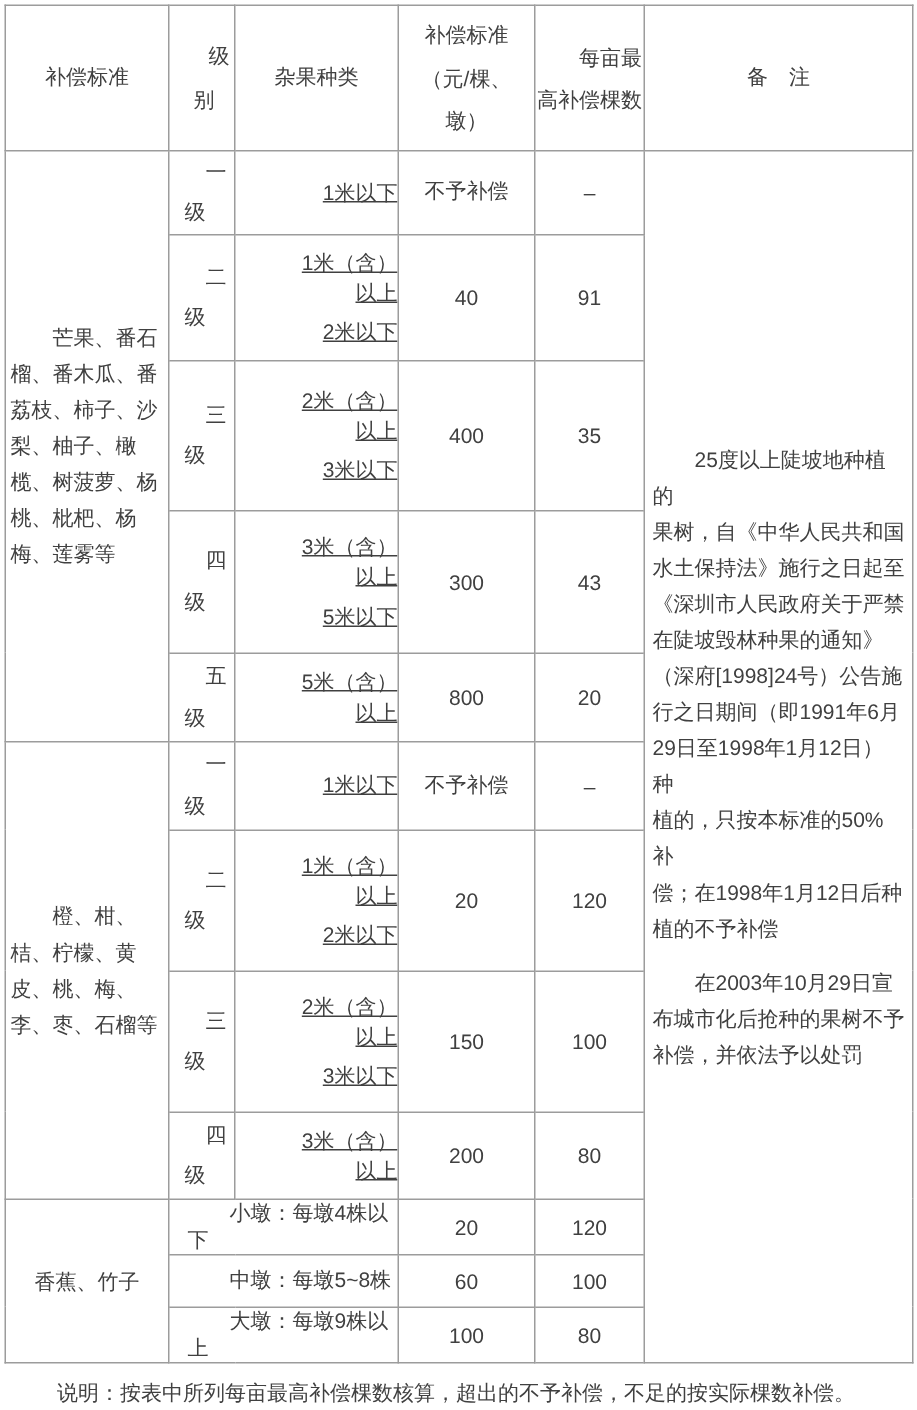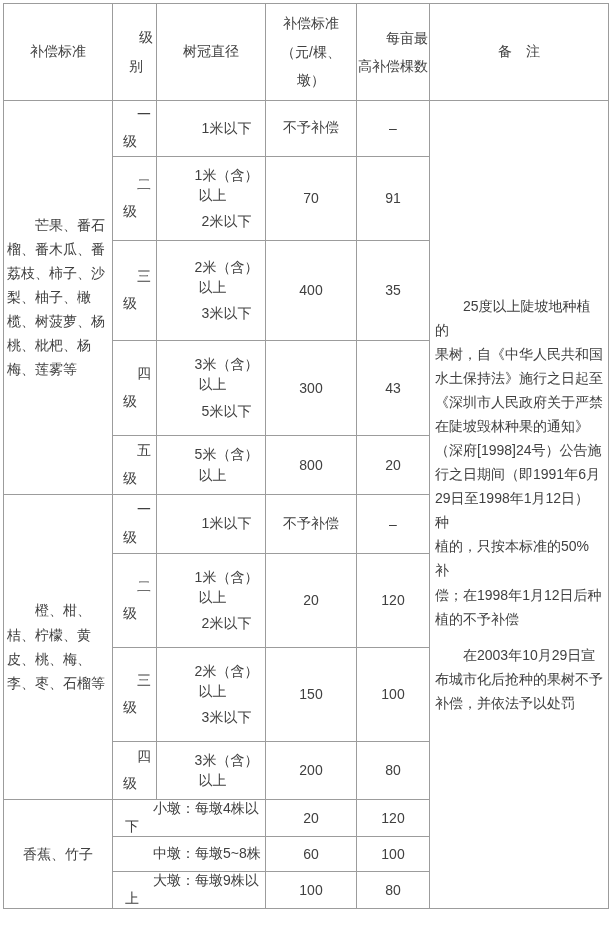--- a/index.html
+++ b/index.html
@@ -16,21 +16,21 @@
   }
   
   .h-center{text-align:center;}
   .h-level{white-space:pre-line;text-align:left;padding-left:16px;text-indent:10px;line-height:2.05;}
   .h-std{white-space:pre-line;text-align:center;line-height:2.05;}
   .h-max{white-space:pre-line;text-align:left;text-indent:2em;padding:0 1px;line-height:2.0;}
   
   .species{white-space:pre-line;text-align:left;text-indent:2em;padding:12px 3px;line-height:1.72;}
   .species-center{text-align:center;text-indent:0;white-space:normal;}
   .level{white-space:pre-line;text-align:left;padding-left:10px;text-indent:1em;line-height:1.95;}
-  .diam{text-align:center;}
+  .diam{text-align:right;text-decoration:underline;}
   .diam p{margin:6px 0;padding-left:3px;text-indent:2em;white-space:pre-line;line-height:1.45;}
   .diam-merged{text-align:left;text-indent:2em;padding-left:12px;}
   .num{text-align:center;}
   .remarks{vertical-align:middle;padding:0 5px;margin-left:32px;}
   .remarks p{white-space:pre-line;text-align:left;text-indent:2em;line-height:1.72;margin:12px 0;}
   .footnote{margin:11px 0 0 35px;}
 </style>
 </head>
 <body>
 
@@ -43,21 +43,21 @@
       <col style="width:91px">
         <col style="width:73px">
         <col style="width:179px">
     </colgroup>
 
     <tbody>
         <tr style="height:97px">
       <th class="h-center">补偿标准</th>
       <th class="h-level">级
 别</th>
-      <th class="h-center">树冠直径</th>
+      <th class="h-center">杂果种类</th>
       <th class="h-std">补偿标准
 （元/棵、
 墩）</th>
       <th class="h-max">每亩最
 高补偿棵数</th>
       <th class="h-center">备　注</th>
     </tr>
 
     <tr style="height:55px">
       <td class="species" rowspan="5">芒果、番石
@@ -92,21 +92,21 @@
       </td>
     </tr>
     <tr style="height:84px">
       <td class="level">二
 级</td>
       <td class="diam">
         <p>1米（含）
 以上</p>
         <p>2米以下</p>
       </td>
-      <td class="num">70</td>
+      <td class="num">40</td>
       <td class="num">91</td>
     </tr>
     <tr style="height:100px">
       <td class="level">三
 级</td>
       <td class="diam">
         <p>2米（含）
 以上</p>
         <p>3米以下</p>
       </td>
@@ -193,13 +193,14 @@
       <td class="num">100</td>
     </tr>
     <tr style="height:35px">
       <td class="diam-merged" colspan="2">大墩：每墩9株以上</td>
       <td class="num">100</td>
       <td class="num">80</td>
     </tr>
   </tbody>
     </table>
 
+  <div class="footnote">说明：按表中所列每亩最高补偿棵数核算，超出的不予补偿，不足的按实际棵数补偿。</div>
 </div>
 
 </body></html>

